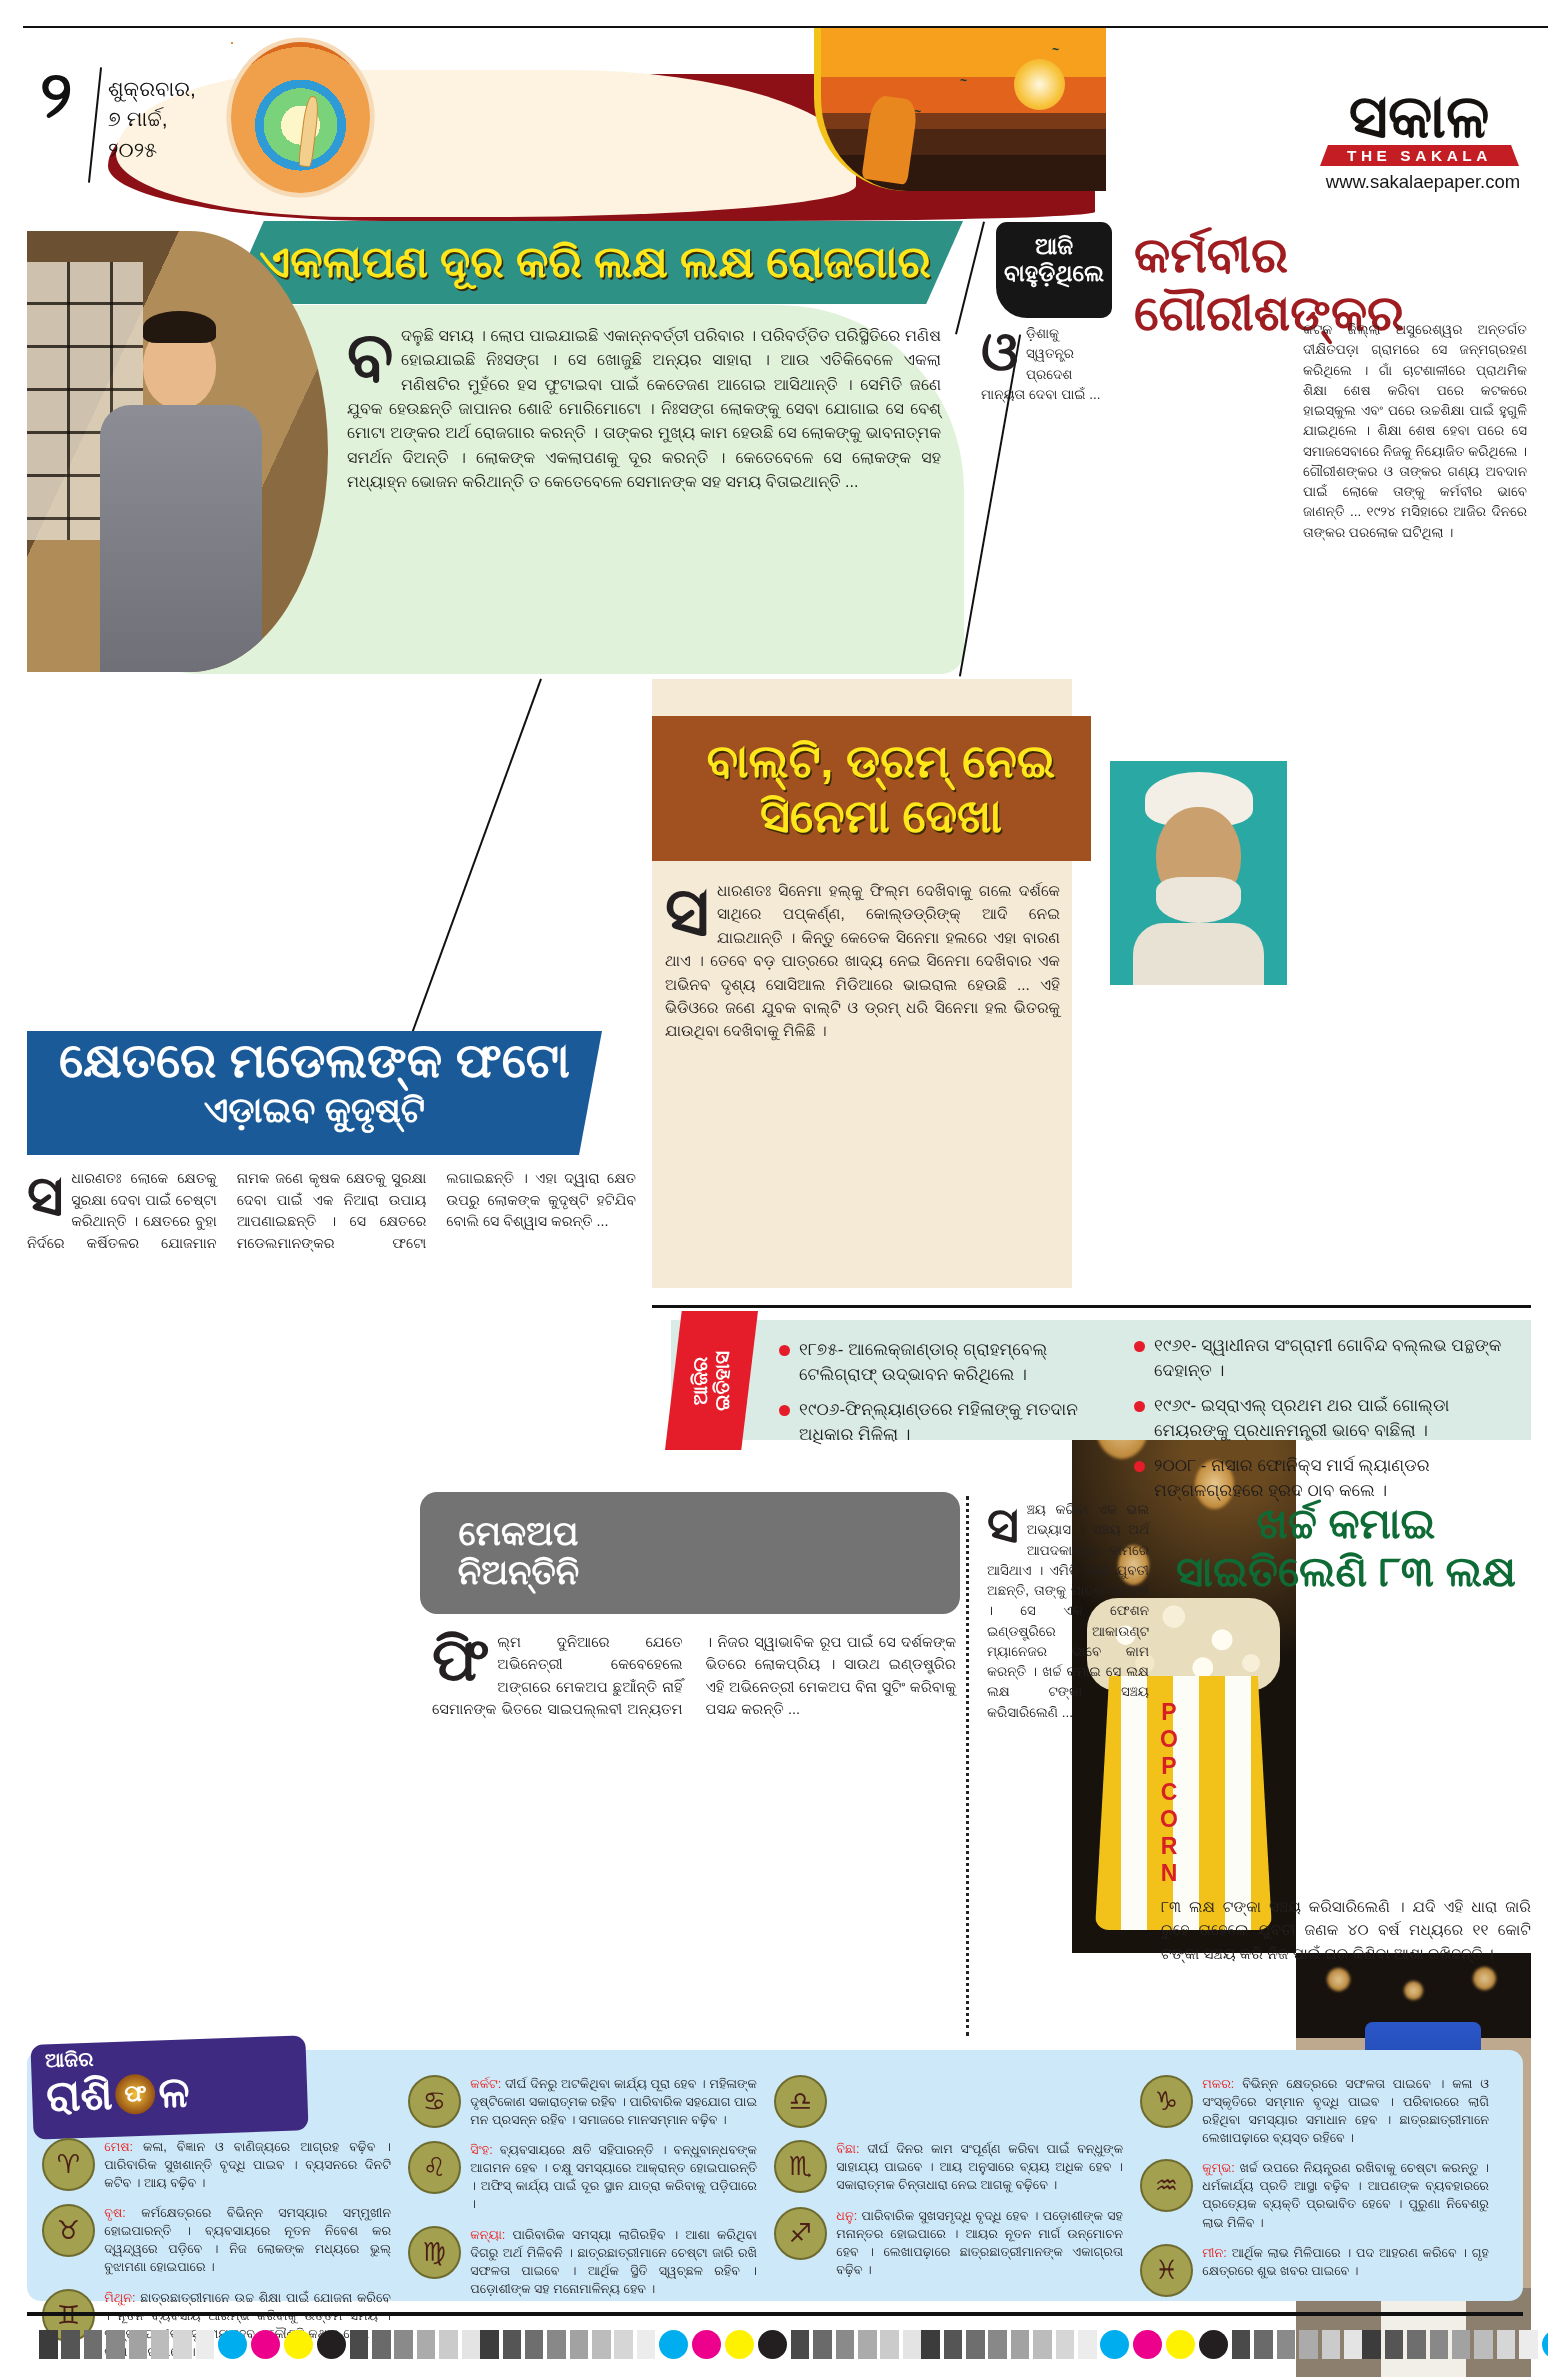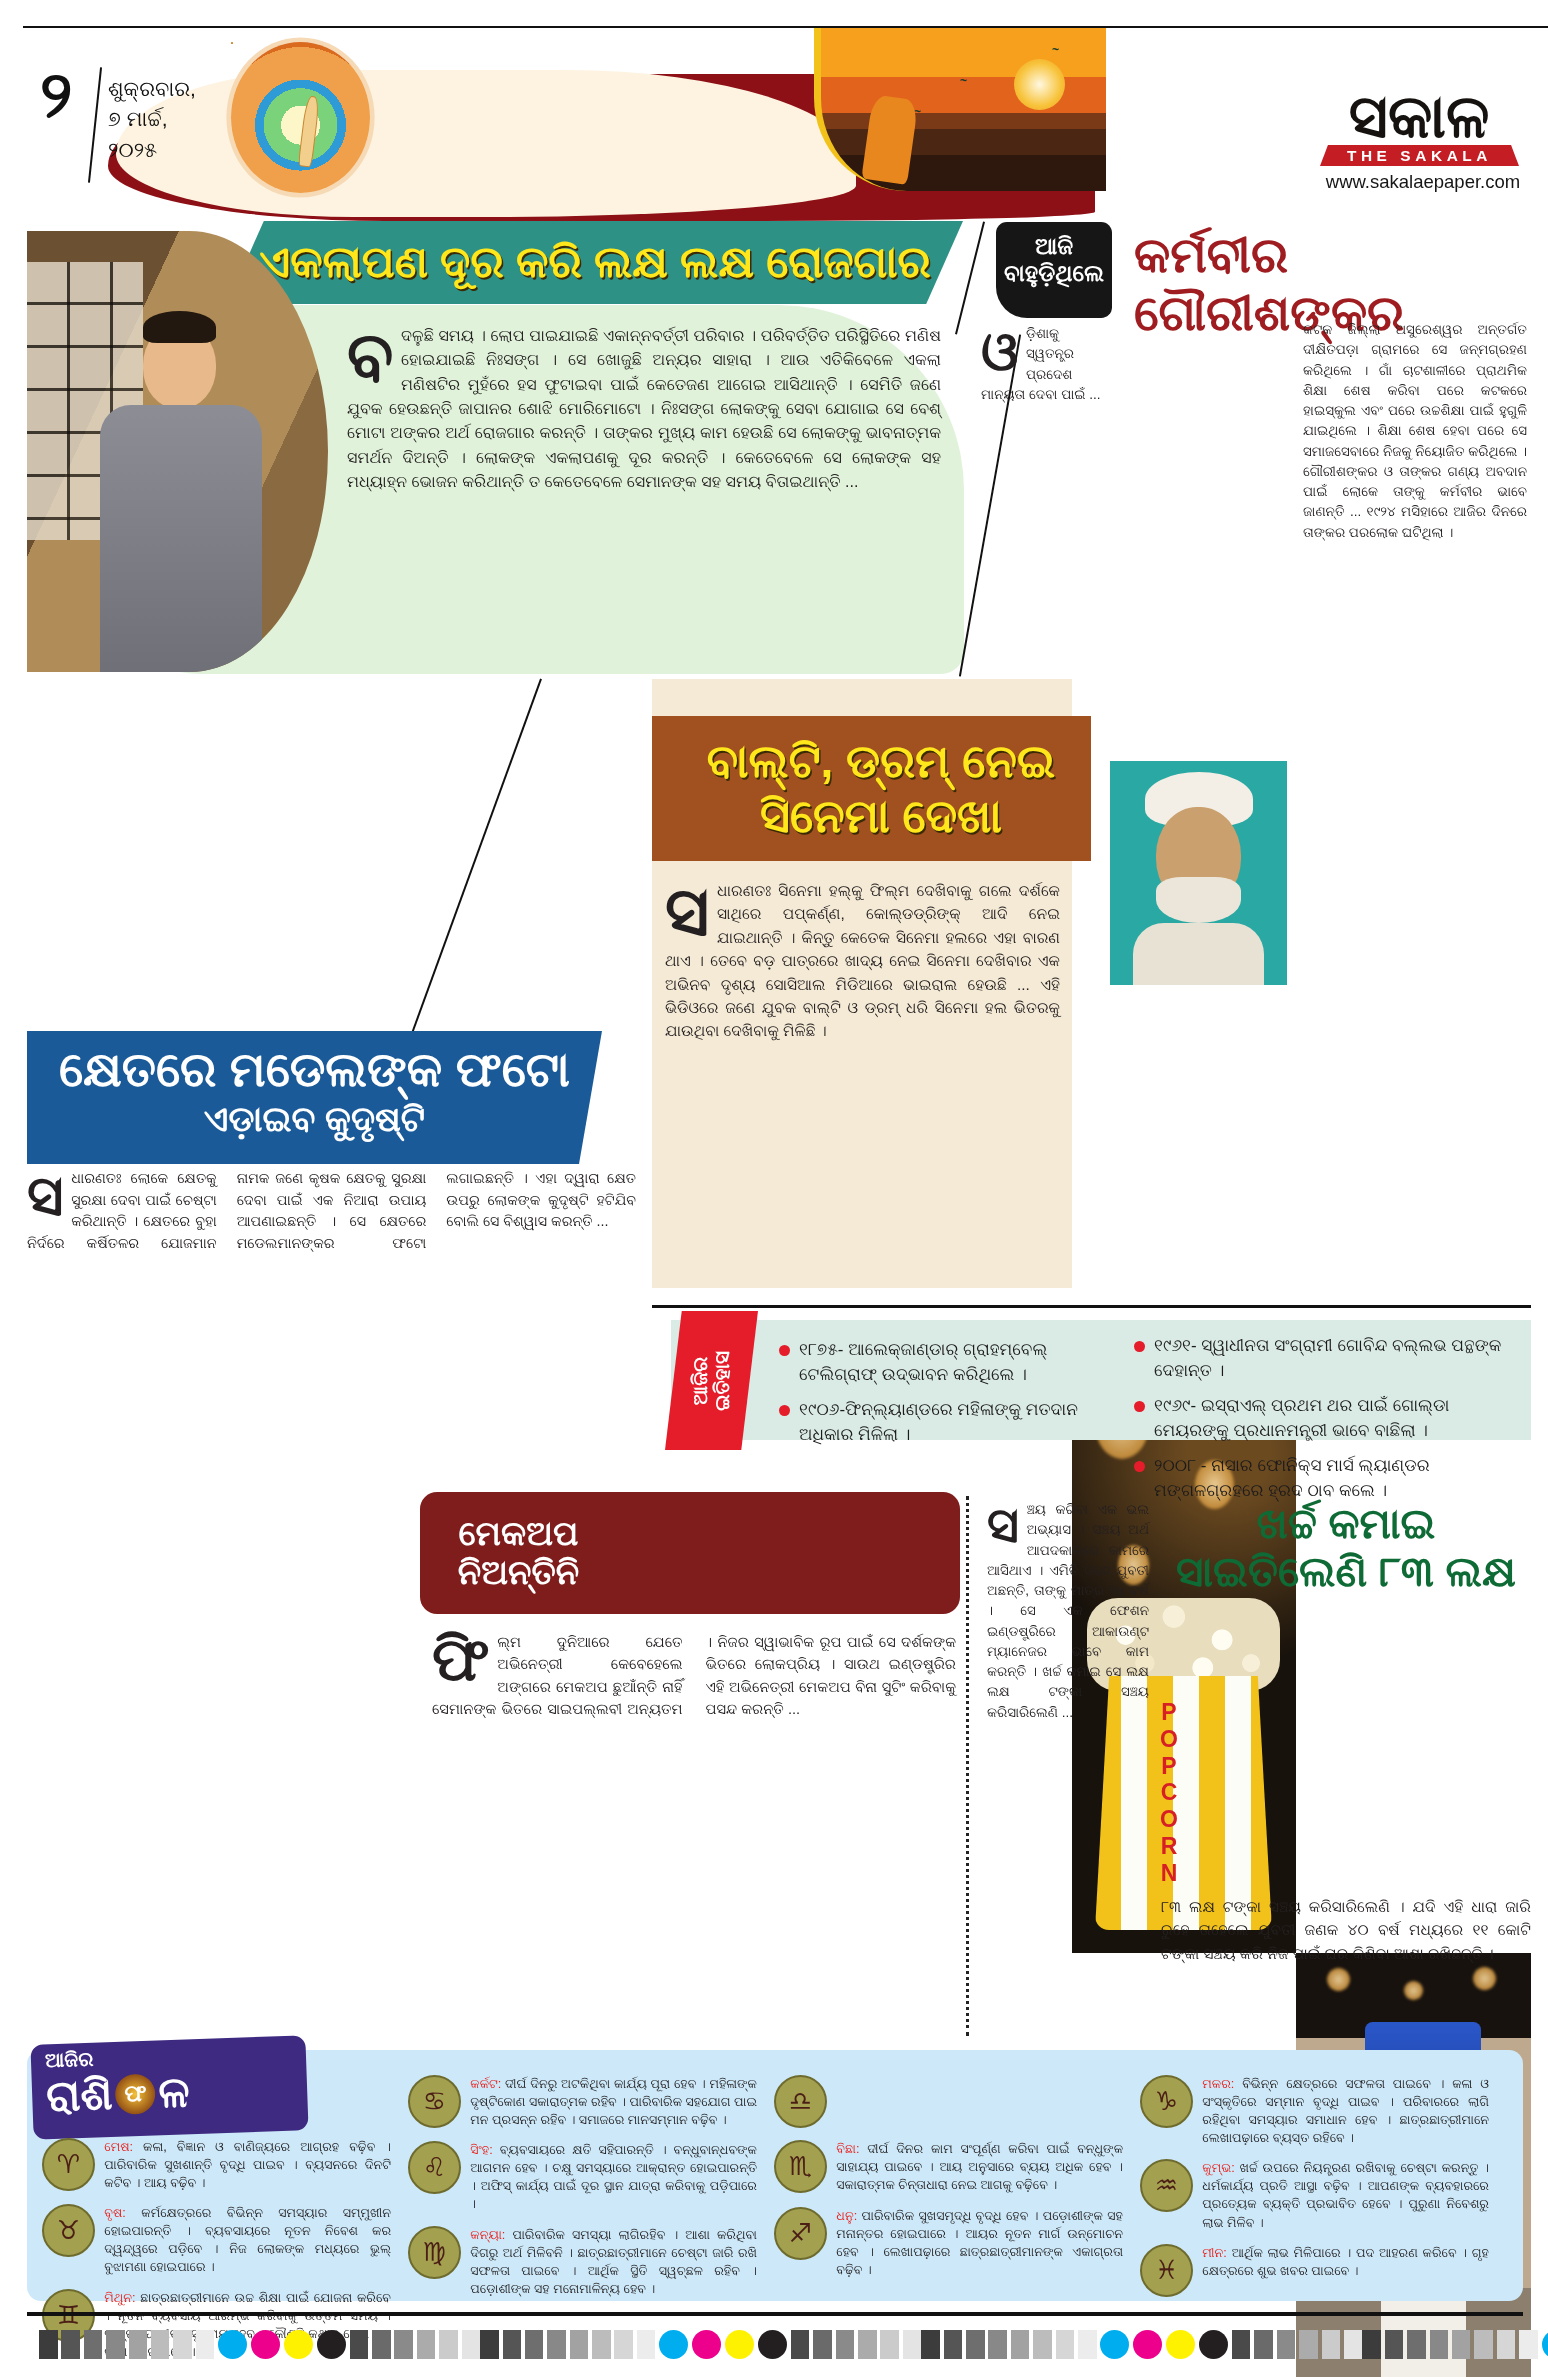--- a/index.html
+++ b/index.html
@@ -17,21 +17,21 @@
   .hand{position:absolute;background:#f3cf8e;border:1.5px solid #c9862f;border-radius:40% 40% 20% 20%;}
   .sunset{background:linear-gradient(#f7a01e 0 30%,#e2641c 30% 52%,#7a3a17 52% 62%,#4a2613 62% 78%,#2e180d 78% 100%);border-left:7.7px solid #f2c21a;border-radius:0 0 0 93px;}
   .bird{position:absolute;color:#143a2e;font-weight:bold;}
   
   .teal-bar{background:#2d9186;clip-path:polygon(5% 0,100% 0,95% 100%,0 100%);}
   .hl-yellow{color:#ffe71c;font-weight:bold;text-align:center;}
   .greenpanel{background:#e0f2d9;border-radius:23px 185px 23px 108px;}
   .blackbox{background:#161616;color:#fff;border-radius:10.8px 10.8px 10.8px 31px;text-align:center;font-weight:bold;}
   .brownbox{background:#a1511f;}
   .bluebox{background:#1a5a98;color:#fff;text-align:center;font-weight:bold;}
-  .purplebox{background:#7f1d1d;border-radius:17px;}
+  .purplebox{background:#737373;border-radius:17px;}
   .mintbox{background:#d9ebe4;}
   .ribbon{background:#e51d2a;clip-path:polygon(18% 0,100% 0,82% 100%,0 100%);}
   .ribbon span{display:block;color:#fff;font-weight:bold;transform:rotate(-90deg);}
   .bullet-item{display:flex;gap:9.3px;font-size:17px;line-height:1.45;color:#1c1a1b;margin-bottom:10.8px;}
   .bullet-dot{width:10.8px;height:10.8px;border-radius:50%;background:#e51d2a;flex:0 0 auto;margin-top:7px;}
   .dotsep{border-left:3.9px dotted #222;}
   
   .ph{overflow:hidden;position:relative;}
   .ph-man{background:linear-gradient(115deg,#6b5032 0 30%,#b08d58 30% 70%,#8a6a40 70% 100%);border-radius:0 46% 46% 0/0 50% 50% 0;}
   .grid-window{background:repeating-linear-gradient(#efe9df 0 40px,#3a3733 40px 43px),repeating-linear-gradient(90deg,#efe9df 0 40px,#3a3733 40px 43px);background-blend-mode:multiply;opacity:.85;}
@@ -155,21 +155,21 @@
     <div class="popcorn-word" style="left:83px;top:355px;">POPCORN</div>
   </div>
   <div class="abs ph ph-mall" style="left:1296px;top:679px;width:235px;height:609px;">
     <div class="bokeh" style="left:31px;top:15.4px;width:23px;height:23px;"></div>
     <div class="bokeh" style="left:108px;top:28px;width:18.5px;height:18.5px;"></div>
     <div class="bokeh" style="left:177px;top:14px;width:23px;height:23px;"></div>
     <div class="drum" style="left:69px;top:69px;width:116px;height:100px;"></div>
     <div class="figure-white" style="left:85px;top:170px;width:85px;height:355px;"></div>
   </div>
 
-  <div class="abs bluebox" style="left:27px;top:1031px;width:575px;height:122px;clip-path:polygon(0 0,100% 0,96% 100%,0 100%);padding-top:11px;">
+  <div class="abs bluebox" style="left:27px;top:1031px;width:575px;height:122px;clip-path:polygon(0 0,100% 0,96% 100%,0 100%);padding-top:2px;">
     <div style="font-size:48px;">କ୍ଷେତରେ ମଡେଲଙ୍କ ଫଟୋ</div>
     <div style="font-size:35px;">ଏଡ଼ାଇବ କୁଦୃଷ୍ଟି</div>
   </div>
   <div class="abs bodytext" style="left:27px;top:1168px;width:609px;height:301px;column-count:3;column-gap:20px;font-size:14.3px;">
     <span class="drop" style="font-size:56px;">ସ</span>
     <span>ଧାରଣତଃ ଲୋକେ କ୍ଷେତକୁ ସୁରକ୍ଷା ଦେବା ପାଇଁ ଚେଷ୍ଟା କରିଥାନ୍ତି । କ୍ଷେତରେ ବୁହା ନିର୍ଦରେ କର୍ଷିତଳର ଯୋଜମାନ ନାମକ ଜଣେ କୃଷକ କ୍ଷେତକୁ ସୁରକ୍ଷା ଦେବା ପାଇଁ ଏକ ନିଆରା ଉପାୟ ଆପଣାଇଛନ୍ତି । ସେ କ୍ଷେତରେ ମଡେଲମାନଙ୍କର ଫଟୋ ଲଗାଇଛନ୍ତି । ଏହା ଦ୍ୱାରା କ୍ଷେତ ଉପରୁ ଲୋକଙ୍କ କୁଦୃଷ୍ଟି ହଟିଯିବ ବୋଲି ସେ ବିଶ୍ୱାସ କରନ୍ତି ...</span>
   </div>
 
   <div class="abs rule" style="left:652px;top:1305px;width:879px;height:3.1px;"></div>
   <div class="abs mintbox" style="left:671px;top:1320px;width:860px;height:120px;"></div>

